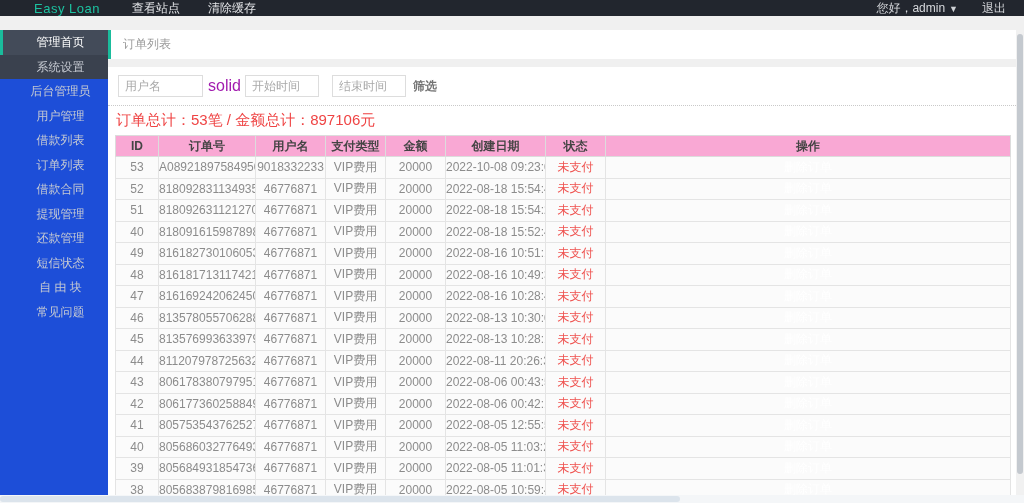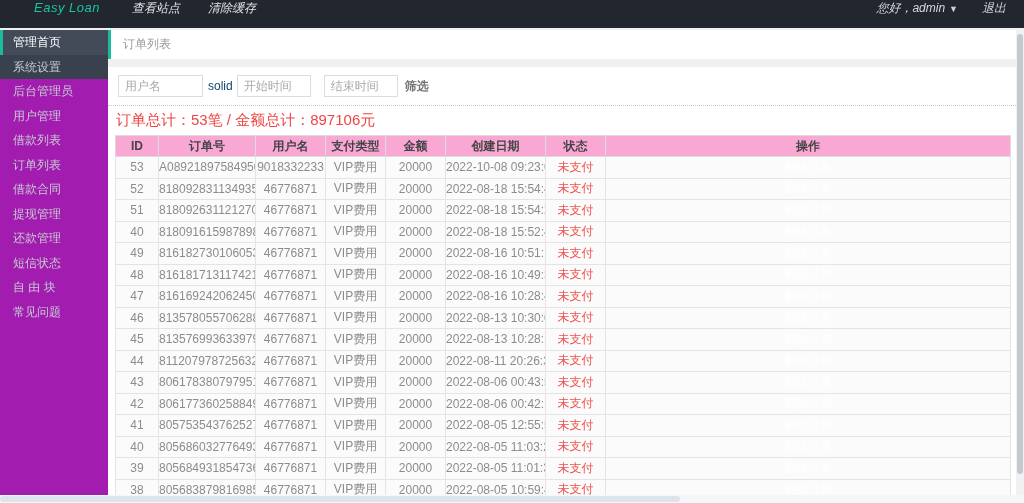--- a/index.html
+++ b/index.html
@@ -1,31 +1,31 @@
 <!DOCTYPE html>
 <html><head>
 <meta charset="utf-8">
 <style>
   * { margin:0; padding:0; box-sizing:border-box; }
   html,body { width:1024px; height:503px; overflow:hidden; }
   body { font-family:"Liberation Sans","DejaVu Sans",sans-serif; background:#f0f0f0; position:relative; }
 
   
-  .topbar { position:absolute; left:0; top:0; width:1024px; height:28px; background:#22262e;
-            display:flex; align-items:flex-start; z-index:5;font-style:italic; }
+  .topbar { position:absolute; left:0; top:0; width:1024px; height:16px; background:#22262e;
+            display:flex; align-items:center; z-index:5; }
   .logo { color:#1cc2a0; font-size:13px; margin-left:34px; width:86px; letter-spacing:.5px; }
   .top-menu { display:flex; gap:20px; margin-left:8px; }
   .top-menu-item { color:#e3e5e8; font-size:12px; cursor:pointer; padding:0 4px; }
   .top-right { margin-left:auto; display:flex; align-items:center; gap:24px; margin-right:18px; }
   .greeting { color:#d6d8dc; font-size:12px; cursor:pointer; }
   .greeting .caret { font-size:9px; color:#cfd2d6; margin-left:4px; }
   .logout { color:#d6d8dc; font-size:12px; cursor:pointer; }
 
   
-  .sidebar { position:absolute; left:0; top:30px; width:108px; height:465px; background:#a21caf; }
+  .sidebar { position:absolute; left:0; top:30px; width:108px; height:465px; background:#1d4ed8;text-align:center; }
   .side-item { height:24.5px; line-height:24.5px; padding-left:10px; font-size:12px; color:#c6cad2;
                cursor:pointer; border-left:3px solid transparent; white-space:nowrap; }
   .side-item.active { background:#434b59; border-left-color:#1abc9c; color:#fff; }
   .side-item.light { background:#3a414e; }
 
   
   .content { position:absolute; left:108px; top:30px; width:908px; height:465px; }
   .breadcrumb { height:29px; background:#ffffff; border-left:3px solid #1abc9c;
                 display:flex; align-items:center; padding-left:12px; }
   .breadcrumb span { color:#999; font-size:12px; }
@@ -33,21 +33,21 @@
   .panel { background:#fff; height:428px; overflow:hidden; }
 
   .filter-row { display:flex; align-items:center; padding:8px 0 8px 10px;
                 border-bottom:1px dotted #c9c9c9; }
   .filter-row input { height:22px; border:1px solid #ddd; background:#fff; font-size:12px;
                       padding:0 6px; color:#555; outline:none; }
   .filter-row input::placeholder { color:#a9a9a9; }
   .inp-user { width:85px; }
   .inp-start { width:74px; }
   .inp-end { width:74px; }
-  .lbl-solid { font-size:12px; color:#0c4a6e; margin:0 4px 0 5px; }
+  .lbl-solid { font-size:16px; color:#a21caf; margin:0 4px 0 5px; }
   .inp-start { margin-right:13px; }
   .btn-filter { margin-left:7px; background:none; border:none; font-size:12px; font-weight:bold;
                 color:#737373; cursor:pointer; font-family:inherit; }
 
   .summary { padding:5px 8px 5px 8px; font-size:15px; color:#ef4444; }
 
   table { border-collapse:collapse; table-layout:fixed; width:895px; margin-left:7px; font-size:12px; }
   th { background:#f9a8d4; border:1px solid #dcdcdc; height:21px; font-weight:bold; color:#444;
        text-align:center; overflow:hidden; white-space:nowrap; }
   td { border:1px solid #e4e4e4; background:#fbfbfb; height:21.5px; color:#8c8c8c;

